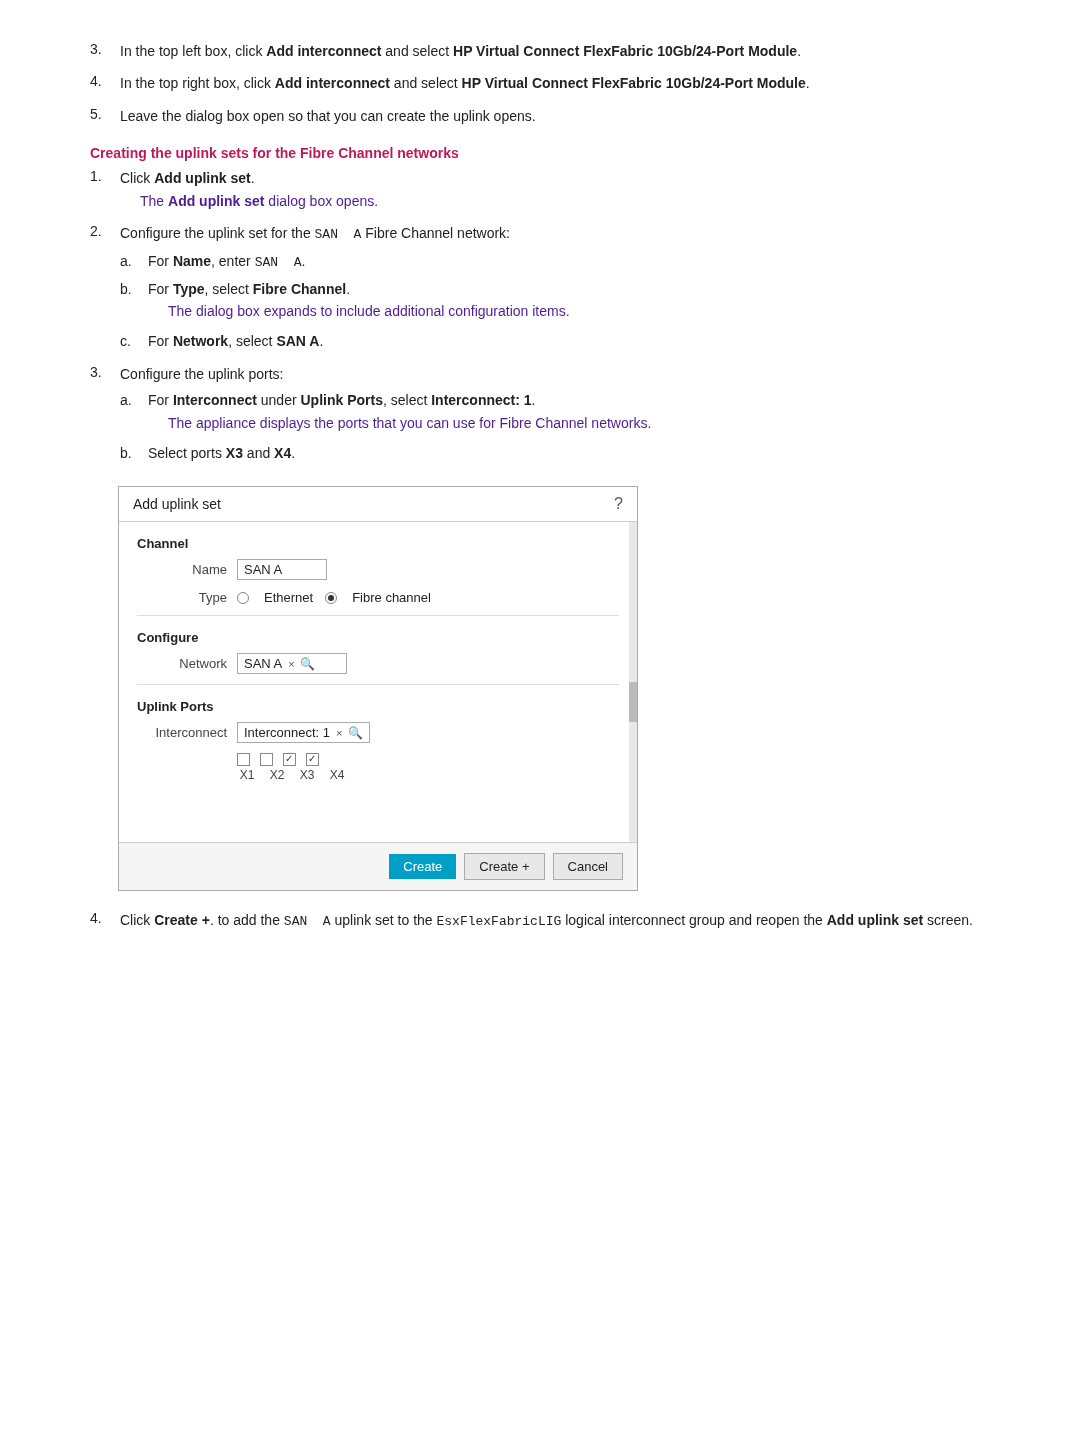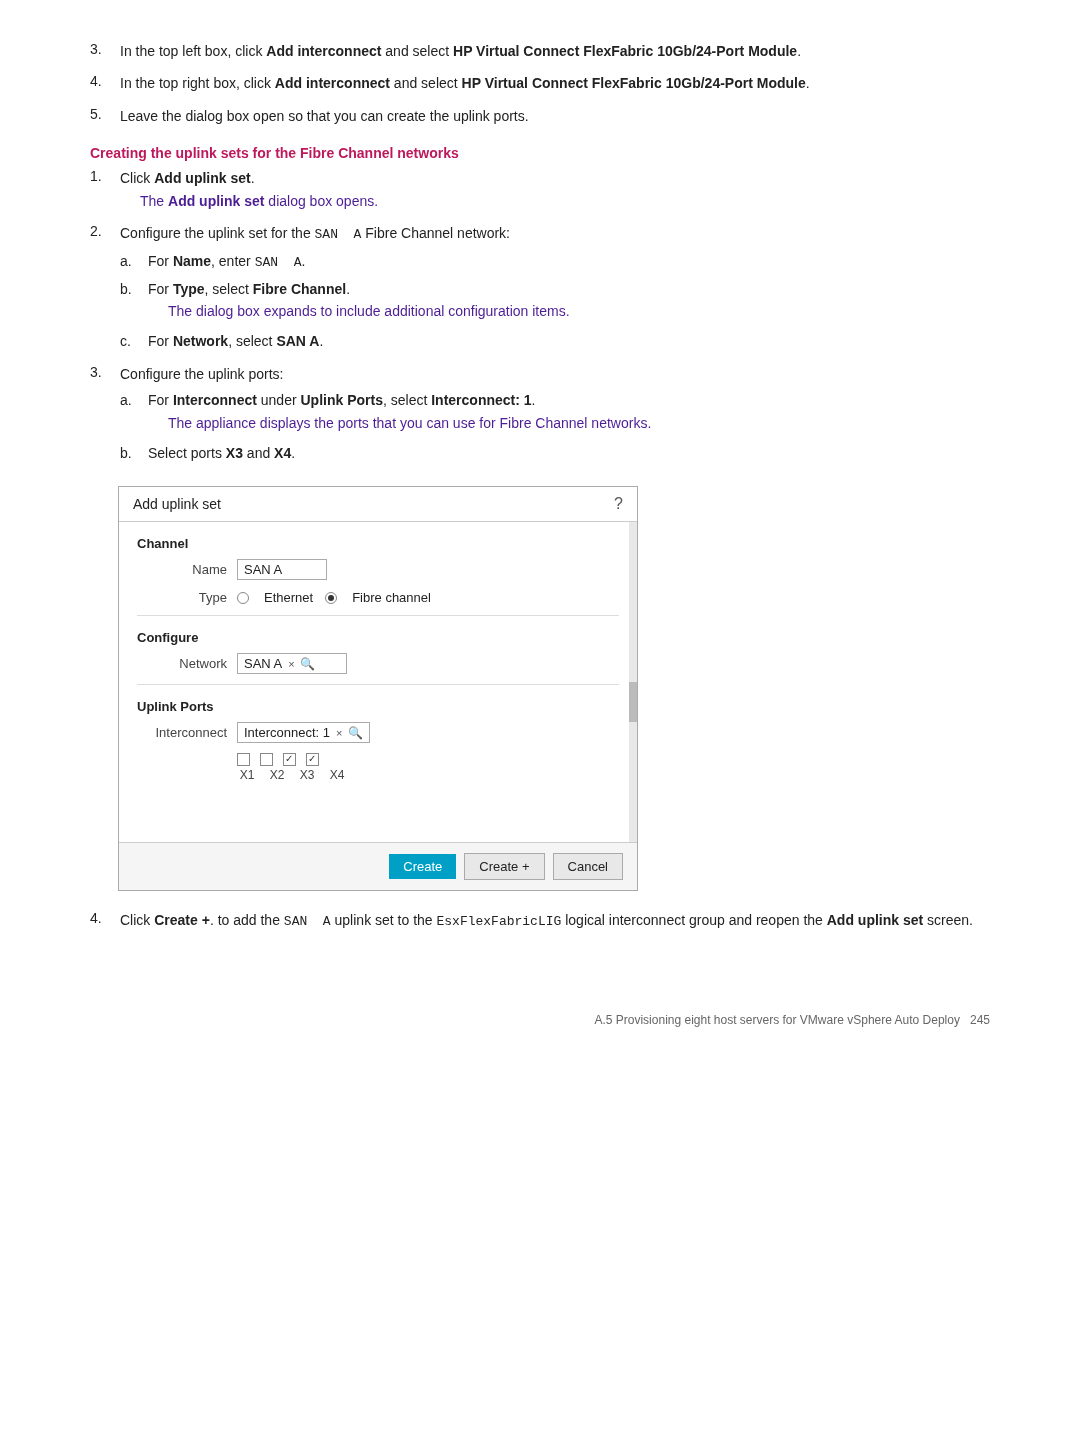--- a/index.html
+++ b/index.html
@@ -279,21 +279,21 @@
 
   <div style="display:flex; margin-bottom:10px;">
     <div class="li-num">4.</div>
     <div class="li-content">
       In the top right box, click <b>Add interconnect</b> and select <b>HP Virtual Connect FlexFabric 10Gb/24-Port Module</b>.
     </div>
   </div>
 
   <div style="display:flex; margin-bottom:14px;">
     <div class="li-num">5.</div>
-    <div class="li-content">Leave the dialog box open so that you can create the uplink ports.</div>
+    <div class="li-content">Leave the dialog box open so that you can create the uplink opens.</div>
   </div>
 
   <div class="section-heading">Creating the uplink sets for the Fibre Channel networks</div>
 
   <div style="display:flex; margin-bottom:6px;">
     <div class="li-num">1.</div>
     <div class="li-content">
       Click <b>Add uplink set</b>.
       <div class="indent-note">
         The <b>Add uplink set</b> dialog box opens.
@@ -448,17 +448,14 @@
     </div>
   </div>
 
   <div style="display:flex; margin-bottom:10px;">
     <div class="li-num">4.</div>
     <div class="li-content">
       Click <b>Create +</b>. to add the <span class="mono">SAN&nbsp;&nbsp;A</span> uplink set to the <span class="mono">EsxFlexFabricLIG</span> logical interconnect group and reopen the <b>Add uplink set</b> screen.
     </div>
   </div>
 
-  <div class="page-footer">
-    <span>A.5 Provisioning eight host servers for VMware vSphere Auto Deploy</span>&nbsp;&nbsp;&nbsp;<span>245</span>
-  </div>
 
 </div>
 
 </body></html>

